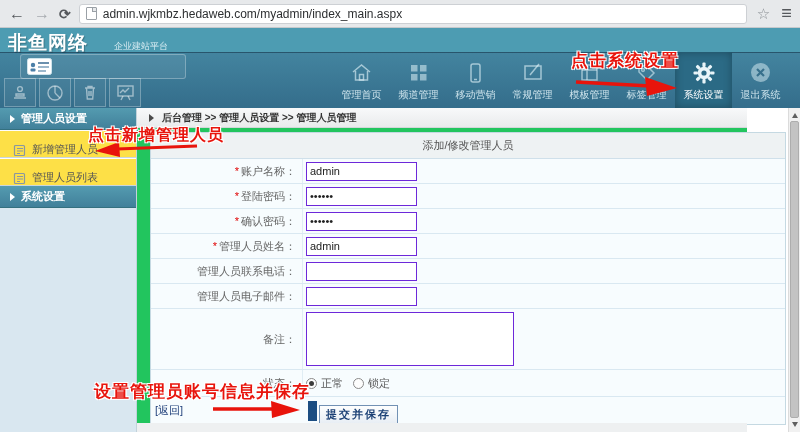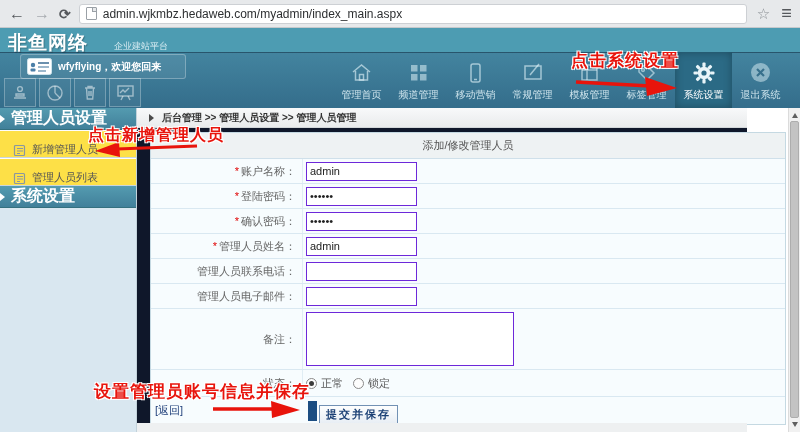--- a/index.html
+++ b/index.html
@@ -35,29 +35,29 @@
   .nav{position:absolute;left:333px;top:24px;height:56px;display:flex;font-family:Liberation Mono, monospace;}
   .nav-item{width:57px;height:56px;display:flex;flex-direction:column;align-items:center;justify-content:flex-end;
     padding-bottom:6px;box-sizing:border-box;cursor:pointer;}
   .nav-item .nico{height:23px;margin-bottom:4px;display:flex;align-items:center;}
   .nav-label{font-size:10px;color:#cfe5ed;white-space:nowrap;}
   .nav-item.active{background:#2b6a85;box-shadow:inset 0 0 8px rgba(0,0,0,.3);}
   .nav-item.active .nav-label{color:#fff;}
 
   
   .sidebar{position:absolute;left:0;top:108px;width:137px;height:324px;background:#d9e7f0;border-right:1px solid #c2d2da;box-sizing:border-box;}
-  .sgroup{height:21px;background:linear-gradient(#549bb0,#41809a);color:#fff;font-size:16px;font-weight:bold;
-    display:flex;align-items:center;border-bottom:1px solid #34707f;cursor:pointer;}
+  .sgroup{height:21px;background:linear-gradient(#549bb0,#41809a);color:#fff;font-size:11px;font-weight:bold;
+    display:flex;align-items:center;padding-left:10px;border-bottom:1px solid #34707f;cursor:pointer;}
   .tri{width:0;height:0;border-left:5px solid #fff;border-top:4px solid transparent;border-bottom:4px solid transparent;margin-right:6px;}
   .sitem{height:26px;background:#fde047;border-top:1px solid #fdfdfd;border-bottom:1px solid #c9d6dd;
     display:flex;align-items:flex-end;padding-left:13px;font-size:11px;color:#555;cursor:pointer;}
   .sitem svg{margin-right:6px;}
 
   
-  .content{position:absolute;left:137px;top:108px;width:610px;height:324px;background:#0f172a;}
+  .content{position:absolute;left:137px;top:108px;width:610px;height:324px;background:#22c55e;}
   .crumb{height:19px;background:linear-gradient(#f8f9fa,#e9ebec);border-bottom:1px solid #d3d7d9;
     display:flex;align-items:center;padding-left:12px;font-size:10px;font-weight:bold;color:#333;}
   .tri-dark{width:0;height:0;border-left:5px solid #4a4a4a;border-top:4px solid transparent;border-bottom:4px solid transparent;margin-right:8px;}
   .content-footer{position:absolute;left:0;bottom:0;width:100%;height:9px;background:#eef0f1;}
 
   .ftable{position:absolute;left:13px;top:24px;width:636px;border:1px solid #c5d9e2;background:#f7fcfe;box-sizing:border-box;}
   .fhead{height:25px;background:#eef2f3;display:flex;align-items:center;justify-content:center;
     font-size:11px;color:#555;border-bottom:1px solid #cfe0ea;}
   .frow{display:flex;border-bottom:1px solid #d9e8f1;height:24px;}
   .frow.remark{height:60px;}
@@ -119,21 +119,20 @@
 
     <div class="badge">
       <svg width="25" height="17">
         <rect x="0.5" y="0.5" width="24" height="16" rx="2" fill="#fff" stroke="#cfe4ec"></rect>
         <circle cx="6" cy="7" r="2.2" fill="#4b7fa8"></circle>
         <rect x="3.5" y="10.5" width="5" height="3" rx="1" fill="#4b7fa8"></rect>
         <rect x="11" y="4" width="11" height="2" fill="#6b90ad"></rect>
         <rect x="11" y="8" width="11" height="2" fill="#9db8cc"></rect>
         <rect x="11" y="12" width="8" height="2" fill="#9db8cc"></rect>
       </svg>
-      <span class="welcome">wfyflying，欢迎您回来</span>
     </div>
 
     <div class="tools">
       <div class="tool">
         <svg width="18" height="16" fill="none" stroke="rgba(255,255,255,.5)" stroke-width="1.4">
           <circle cx="9" cy="4" r="2.4"></circle>
             <path d="M5 9 h8 v2 h-8 z M3 13 h12"></path>
         </svg>
       </div>
       <div class="tool">

